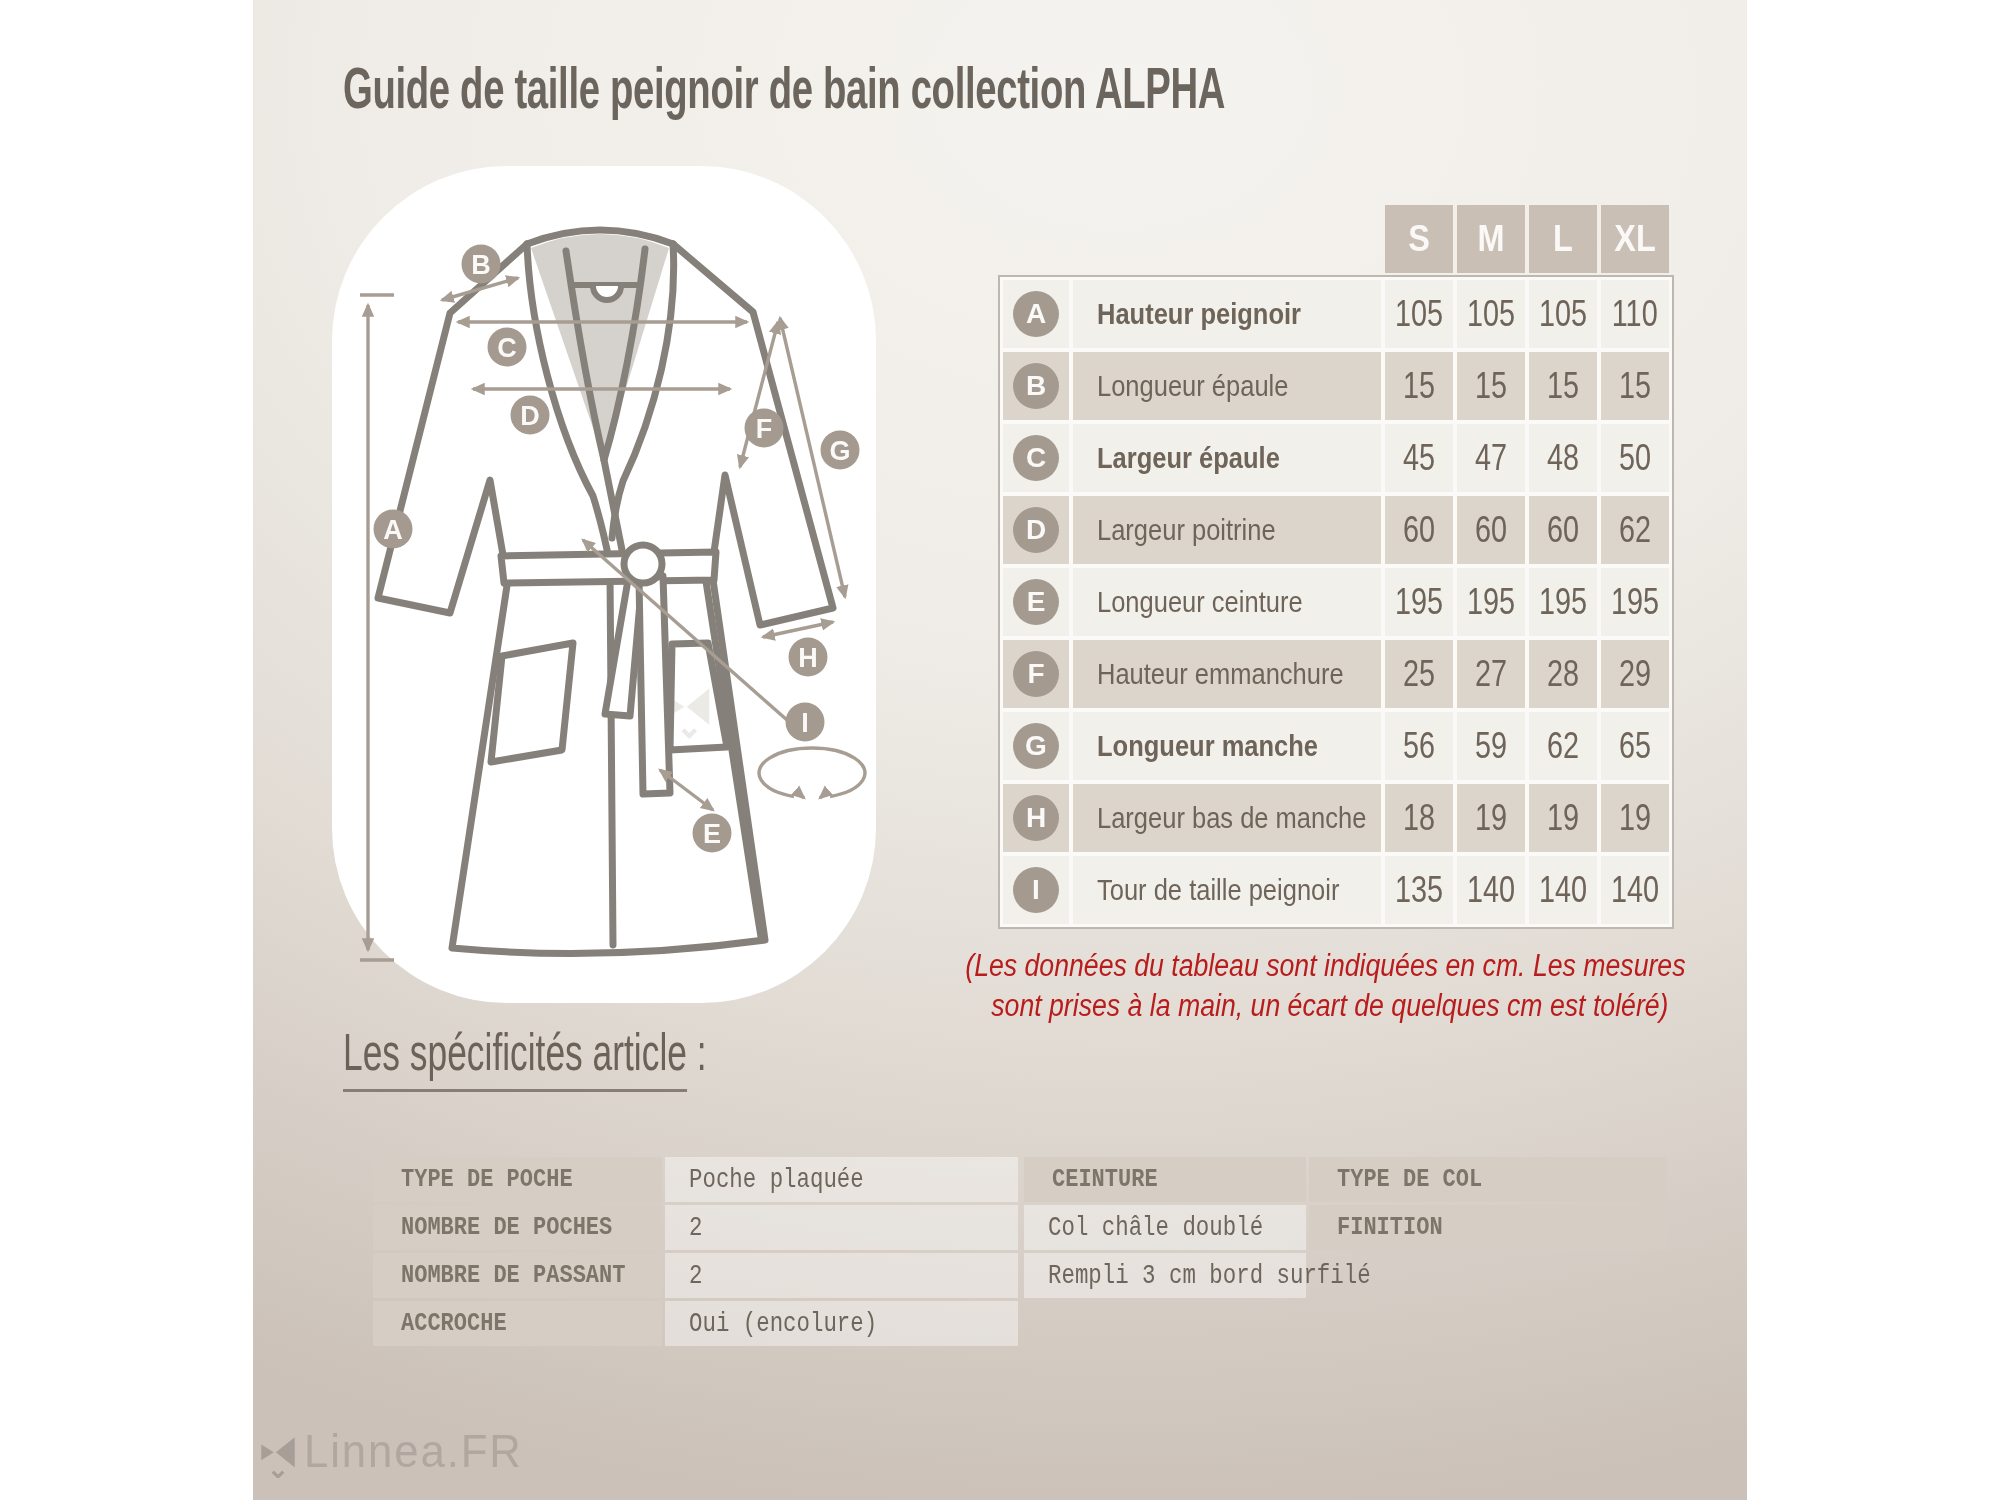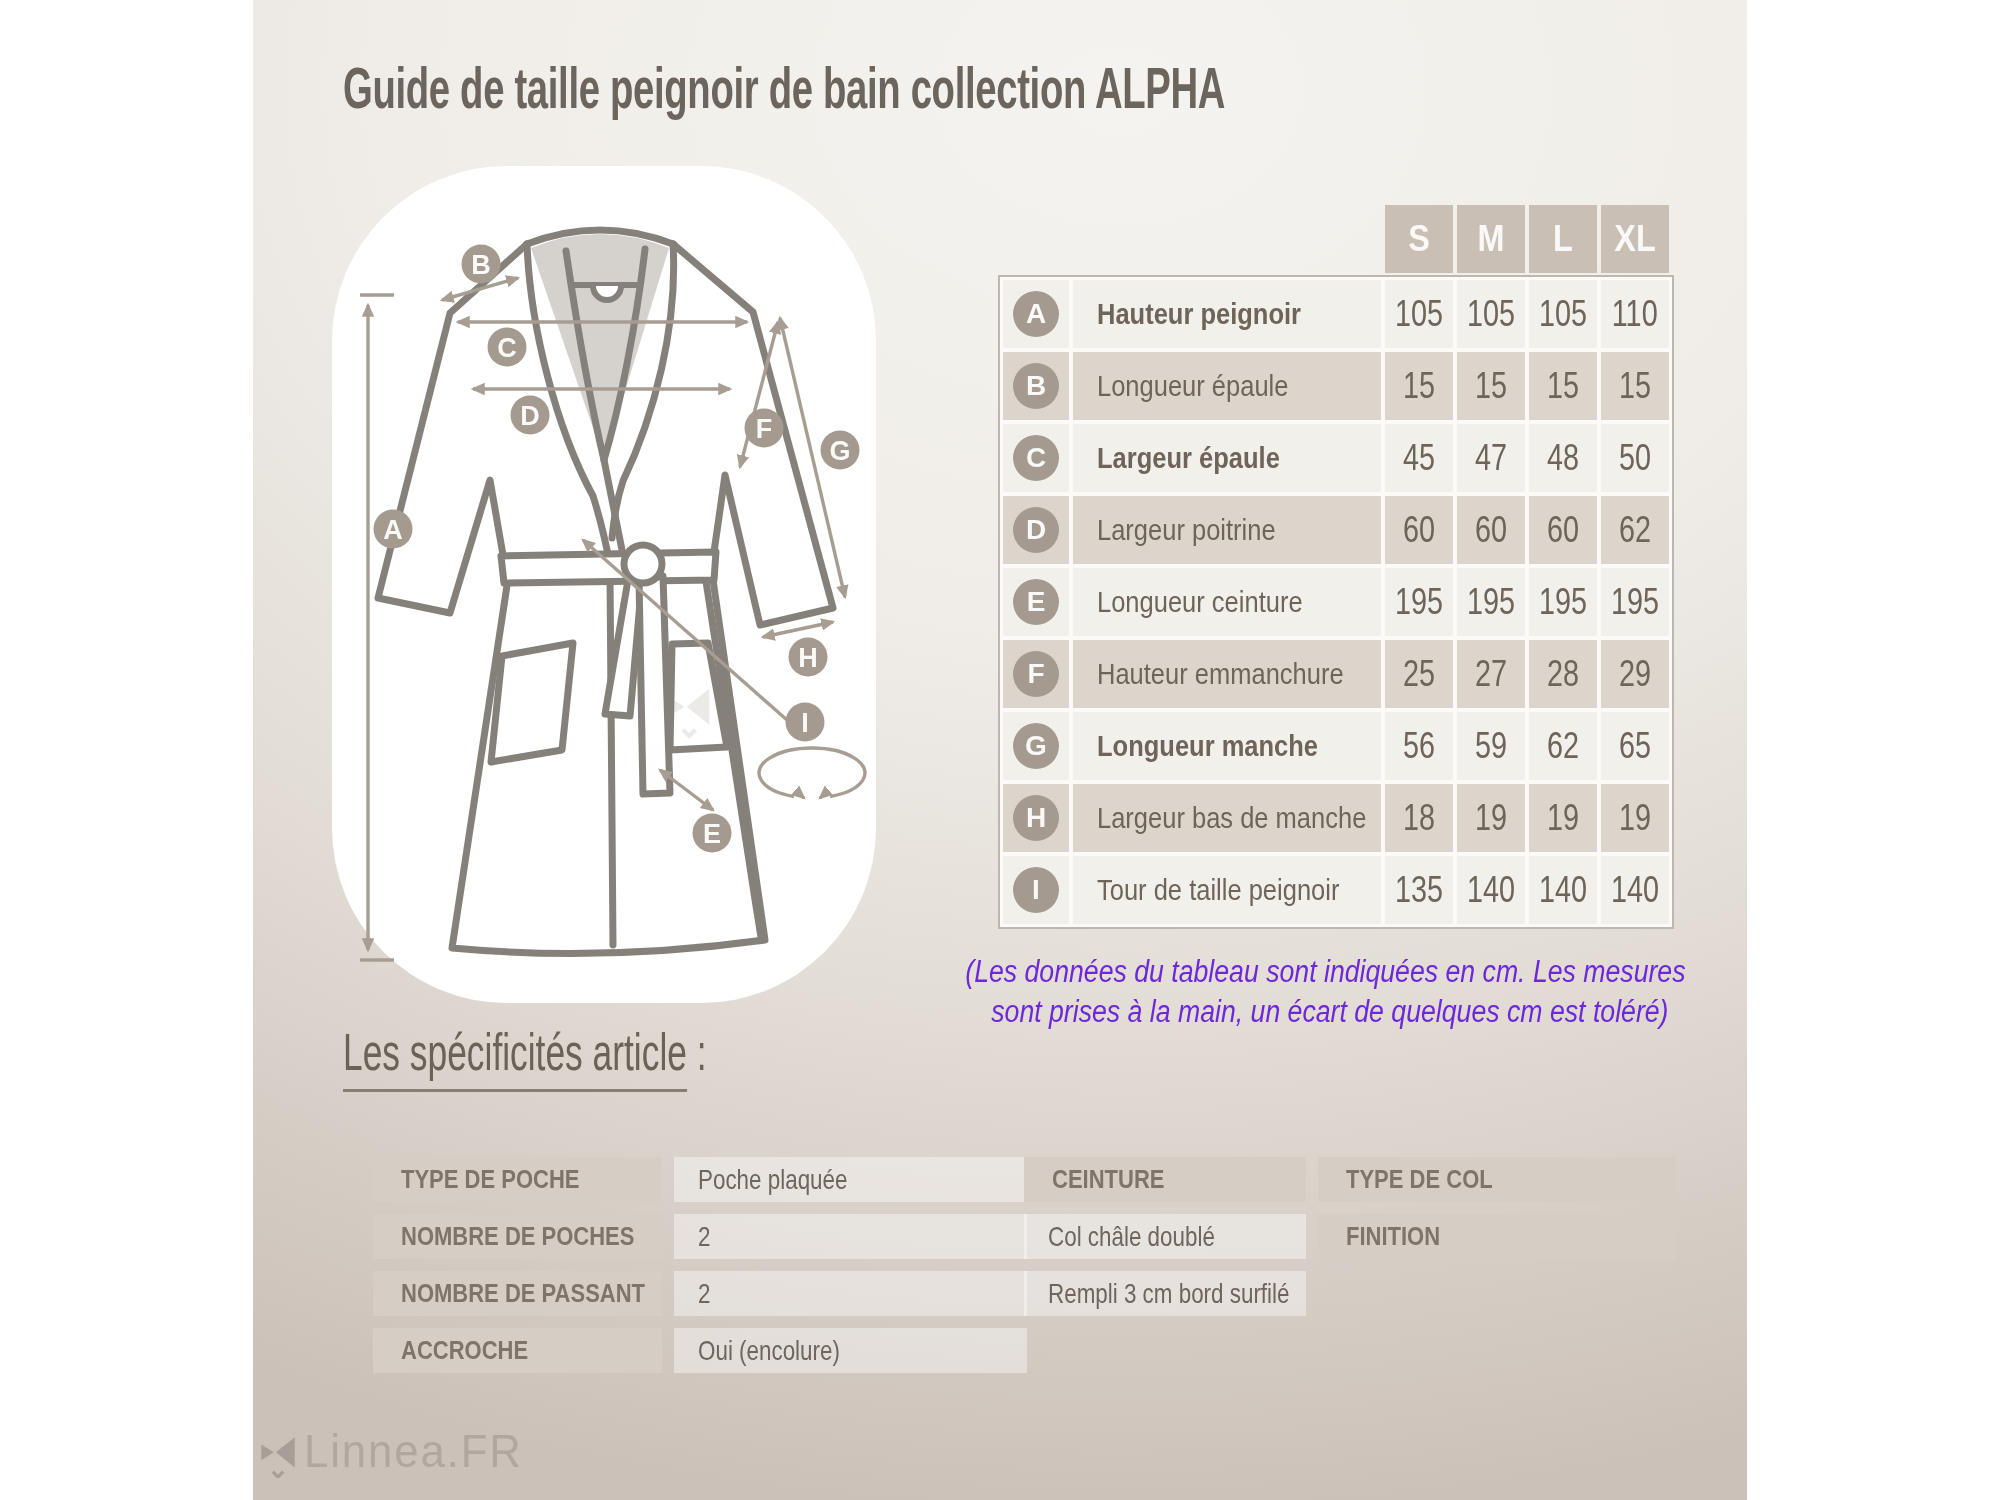--- a/index.html
+++ b/index.html
@@ -28,29 +28,29 @@
   .cletter { justify-content:center; }
   .circ { width:46px; height:46px; border-radius:50%; background:#a49a8f; color:#faf9f7;
           font-size:28px; font-weight:700; text-align:center; line-height:46px; }
   .cname { padding-left:24px; font-size:30px; }
   .cname span { display:inline-block; transform:scaleX(.85); transform-origin:0 50%; white-space:nowrap; }
   .cname.b { font-weight:700; }
   .cnum { justify-content:center; font-size:36px; }
   .cnum span { display:inline-block; transform:scaleX(.8); }
 
   .note { position:absolute; right:332px; top:946px; width:820px; text-align:right;
-          font-style:italic; font-size:31px; color:#6d28d9; line-height:40px;margin-top:6px; }
+          font-style:italic; font-size:31px; color:#b91c1c; line-height:40px; }
   .note .ln { display:inline-block; transform:scaleX(.86); transform-origin:100% 50%; white-space:nowrap; }
 
   
   .heading { position:absolute; left:343px; top:1022px; font-size:52px; color:#6b6258; white-space:nowrap; }
   .heading .wrap { display:inline-block; transform:scaleX(.68); transform-origin:0 60%; }
   .heading .und { border-bottom:3px solid #877f76; padding-bottom:8px; }
 
-  .spec { position:absolute; display:grid; gap:12px; }
+  .spec { position:absolute; display:grid; gap:3px;font-family:Liberation Mono, monospace; }
   .spec.leftT  { left:373px;  top:1157px; grid-template-columns:289px 353px; grid-auto-rows:45px; }
   .spec.rightT { left:1024px; top:1157px; grid-template-columns:282px 358px; grid-auto-rows:45px; }
   .slabel { background:#d6cec5; display:flex; align-items:center; padding-left:28px;
             font-size:25px; font-weight:700; color:#7e746a; }
   .slabel span { display:inline-block; transform:scaleX(.88); transform-origin:0 50%; white-space:nowrap; }
   .svalue { background:rgba(255,255,255,.4); display:flex; align-items:center; padding-left:24px;
             font-size:28px; color:#6e655c; }
   .svalue span { display:inline-block; transform:scaleX(.8); transform-origin:0 50%; white-space:nowrap; }
 
   

